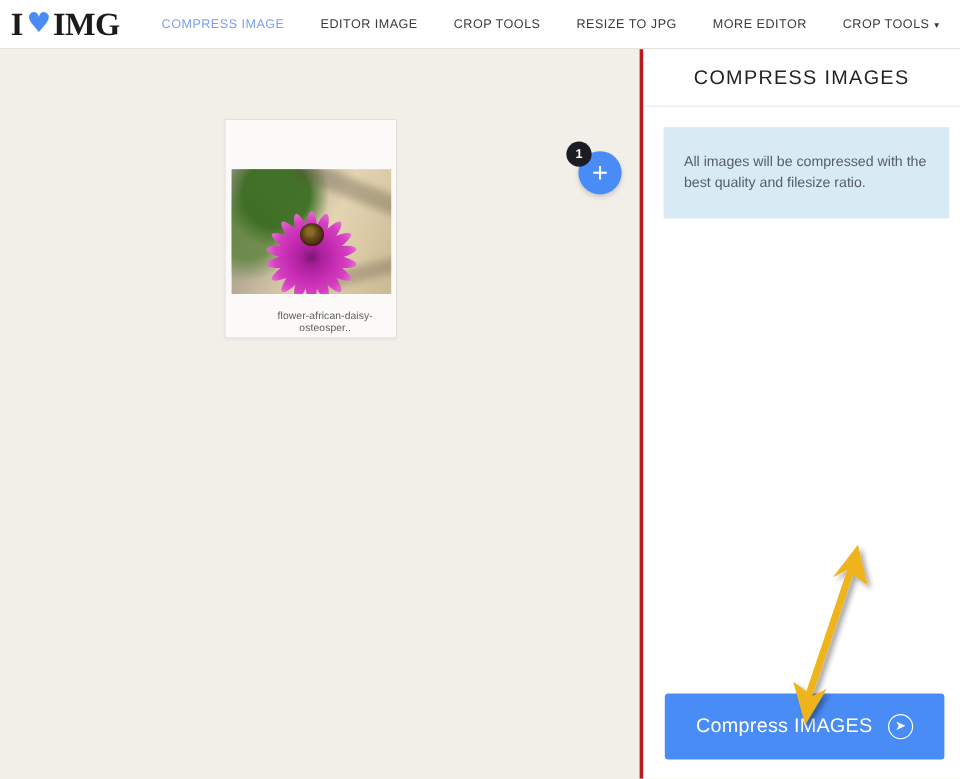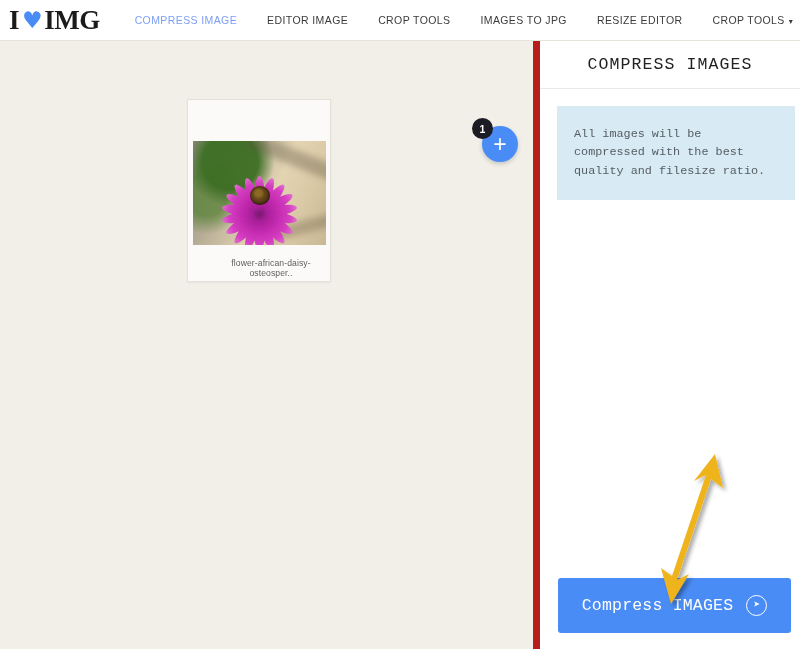--- a/index.html
+++ b/index.html
@@ -108,22 +108,21 @@
     background: #1c1c24; color: #fff;
     display: flex; align-items: center; justify-content: center;
     font-size: 10.5px; font-weight: bold;
   }
 
   
   .sidebar {
     position: absolute; top: 41px; left: 533px;
     width: 267px; height: 608px;
     background: #ffffff;
-    border-left: 7px solid #b91c1c;
-    font-family: Liberation Mono, monospace;
+    border-left: 3px solid #b91c1c;
   }
   .side-title {
     height: 48px; line-height: 48px; text-align: center;
     font-size: 16.5px; letter-spacing: 1.1px; color: #222; font-weight: normal;
     border-bottom: 1px solid #eceae6;
   }
   .info-box {
     margin: 17px 0 0 17px; width: 238px; padding: 19px 17px 20px 17px;
     background: #d8eaf4; color: #555e63;
     font-size: 11.8px; line-height: 1.55;
@@ -155,22 +154,22 @@
     <div class="logo">
       <span>I</span>
         <span class="heart">♥</span>
         <span>IMG</span>
     </div>
 
     <div class="nav">
       <a href="#" class="active">COMPRESS IMAGE</a>
       <a href="#">EDITOR IMAGE</a>
       <a href="#">CROP TOOLS</a>
-      <a href="#">IMAGES TO JPG</a>
-      <a href="#">RESIZE EDITOR</a>
+      <a href="#">RESIZE TO JPG</a>
+      <a href="#">MORE EDITOR</a>
       <a href="#"><span>CROP TOOLS</span><span class="caret">▾</span></a>
     </div>
 
   </div>
 
   <div class="canvas">
 
     <div class="card">
       <div class="thumb">
         <div class="shadow-streak"></div>

